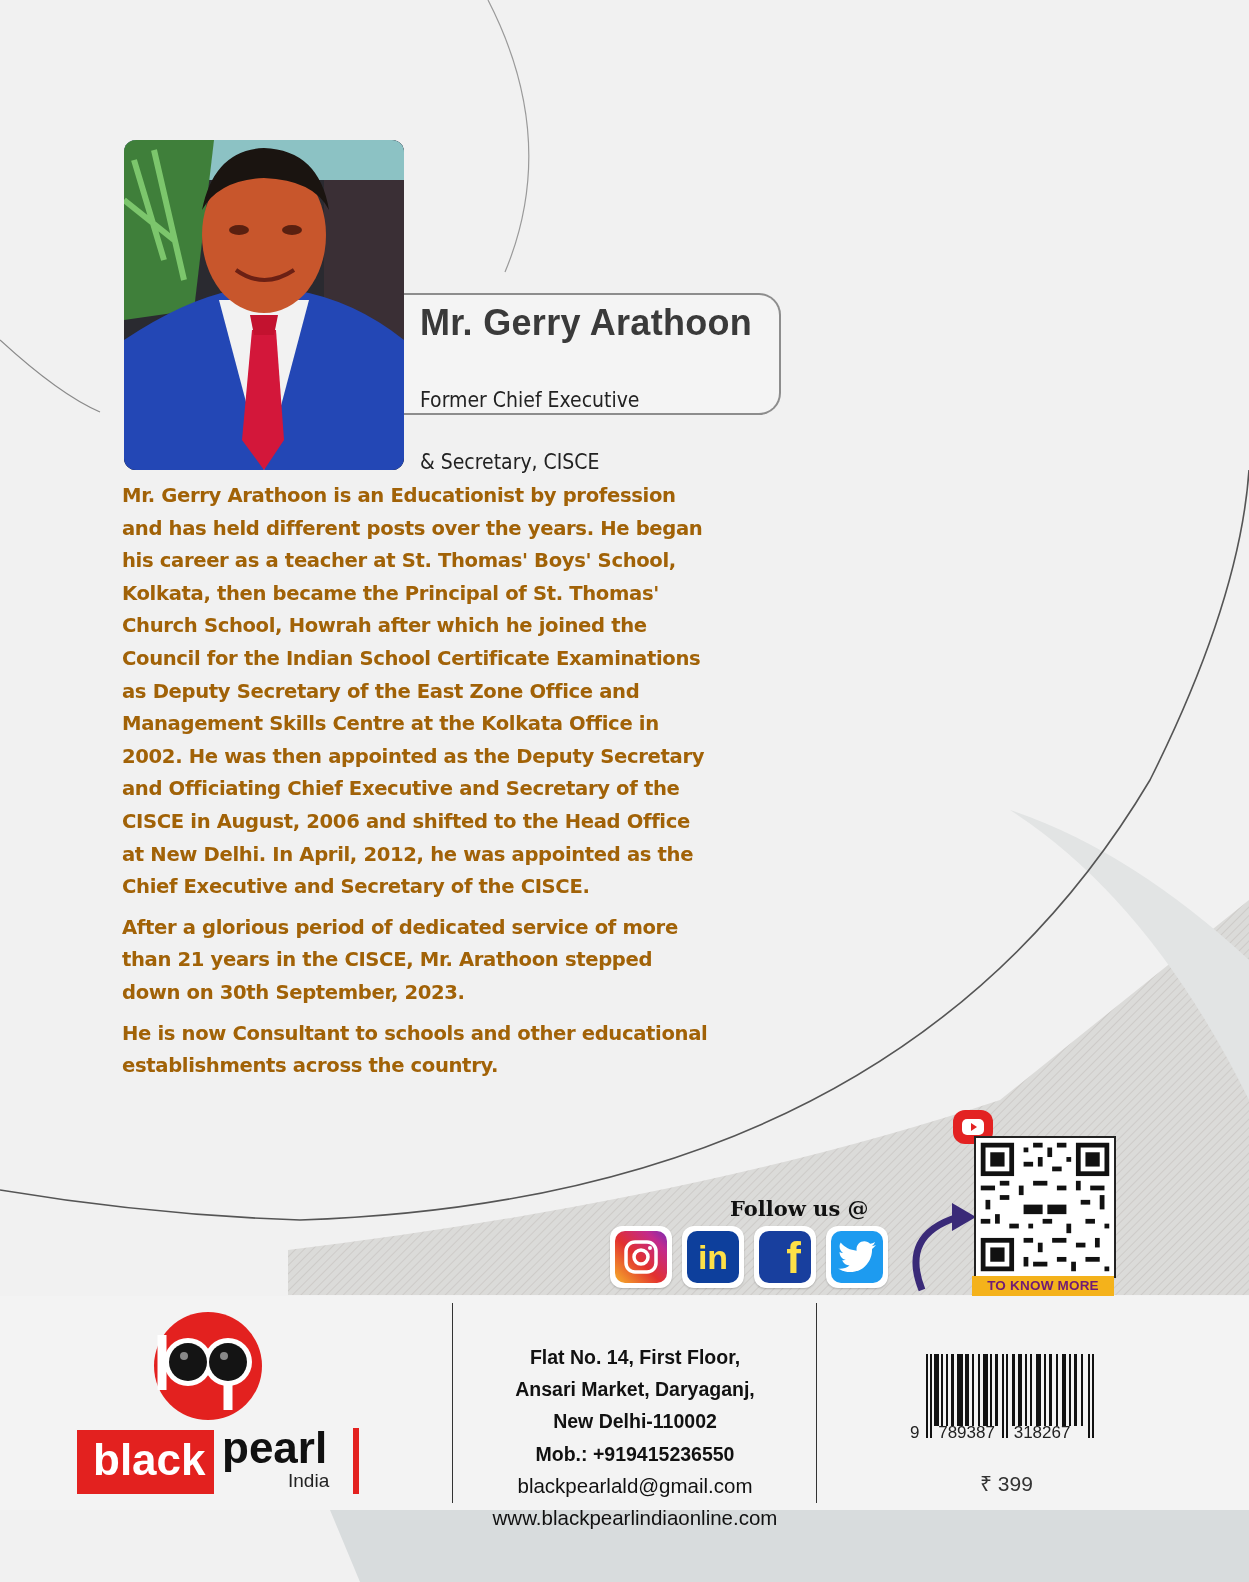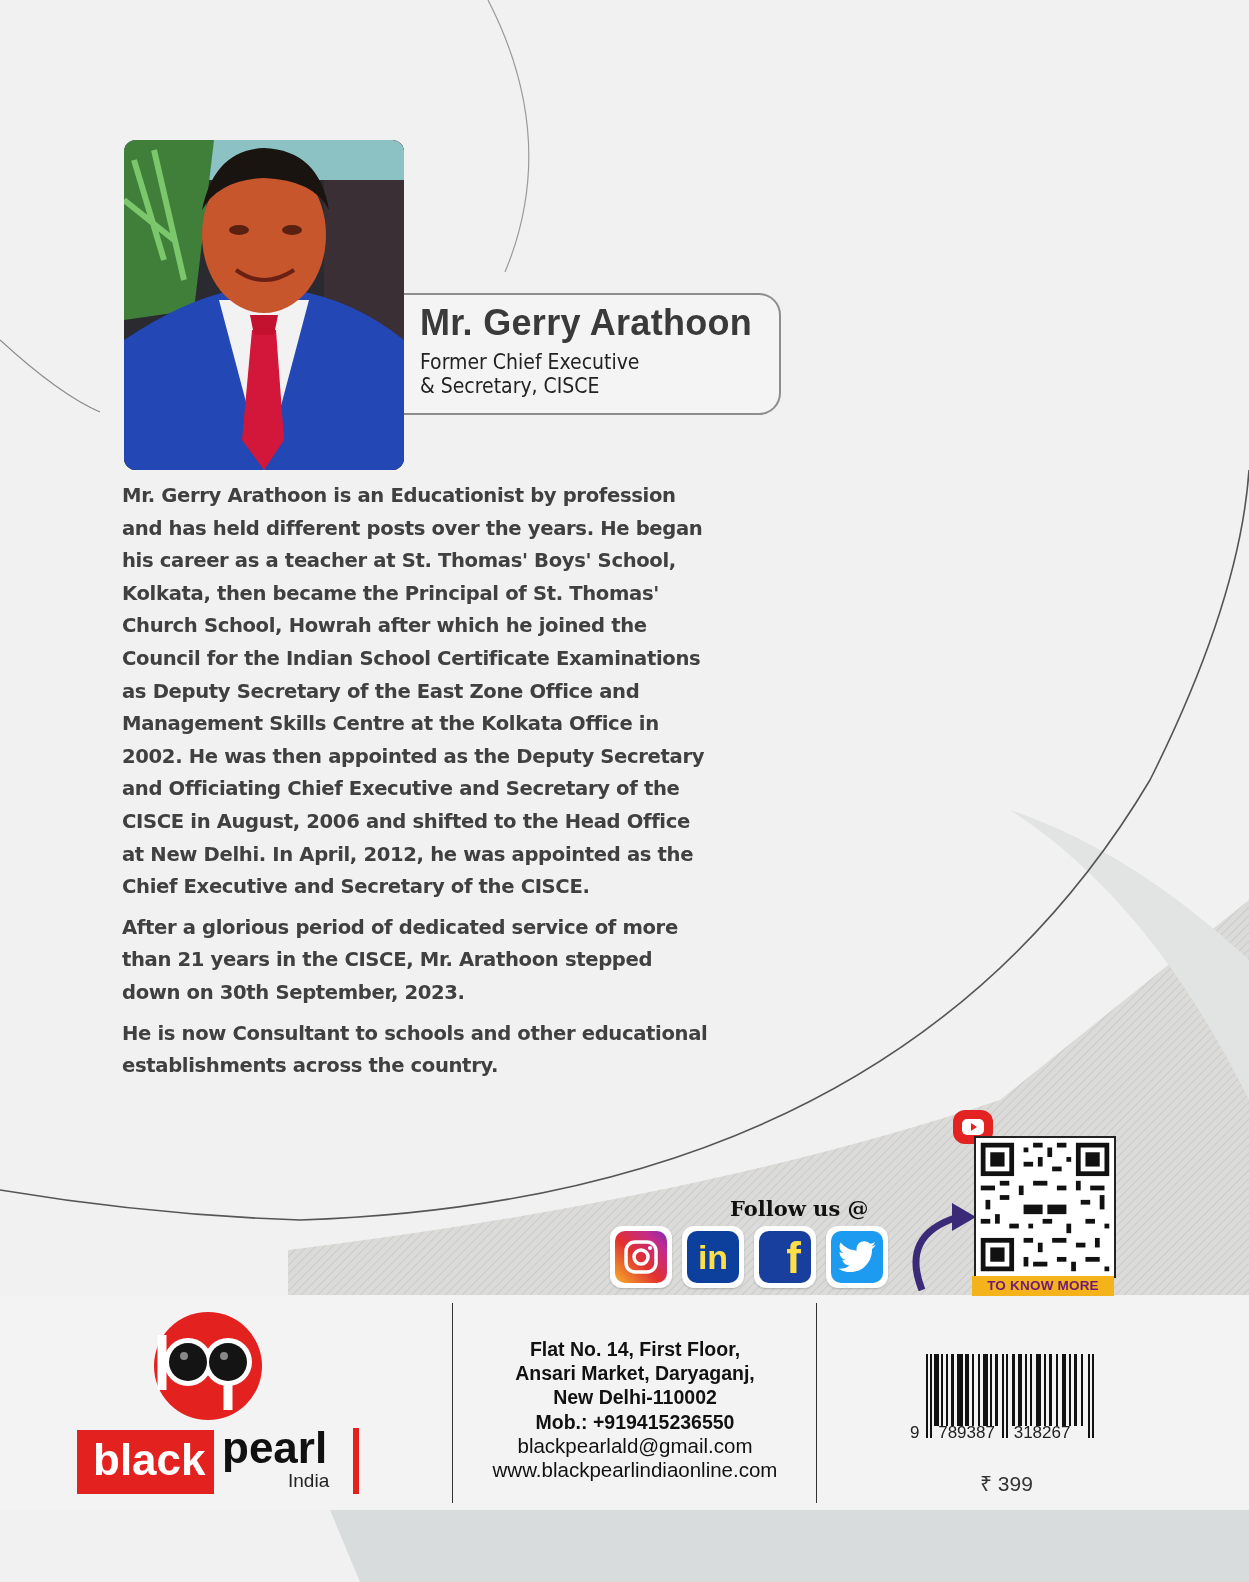--- a/index.html
+++ b/index.html
@@ -21,25 +21,25 @@
     background:#f4f4f4;
   }
   .name {
     left:420px; top:302px; font-family:"Liberation Sans", sans-serif; font-weight:bold;
     font-size:36px; color:#3a3a3a; letter-spacing:0.3px;
   }
   .role {
     left:420px; top:350px; font-size:21px; line-height:24px; color:#222;
     font-family:"DejaVu Sans Condensed", "DejaVu Sans", sans-serif;
   }
-  .role span { display:block; }
+  .role span { display:block;margin-top:38px; }
   
   .bio {
     left:122px; top:480px; width:590px; font-size:19.6px; line-height:32.6px;
-    font-weight:bold; color:#404040; letter-spacing:-0.35px;
+    font-weight:bold; color:#a16207; letter-spacing:-0.35px;
     font-family:"DejaVu Sans", sans-serif;
   }
   .bio p { margin:0 0 8px 0; }
   .bio b { font-weight:bold; }
   
   .follow {
     left:730px; top:1196px; font-family:"DejaVu Serif", serif; font-weight:900;
     font-size:21px; color:#111;
   }
   .social {
@@ -72,21 +72,21 @@
   }
   
   .footer-band {
     left:0; top:1296px; width:1249px; height:214px; background:#f3f3f3;
   }
   .vline { width:1px; background:#333; }
   .address {
     left:455px; top:1337px; width:360px; text-align:center; font-family:"Liberation Sans", sans-serif;
     font-size:19.5px; line-height:24.2px; color:#111;
   }
-  .address span { display:block; }
+  .address span { display:block;margin-top:8px; }
   .address .pl { font-weight:bold; }
   .address .big { font-size:20.5px; font-weight:normal; }
   .isbn {
     left:910px; top:1423px; width:200px; font-family:"Liberation Sans", sans-serif; font-size:17px; color:#222;
   }
   .price { left:980px; top:1469px; font-size:21px; color:#333; font-family:"Liberation Sans", sans-serif; }
   .logo-word {
     left:77px; top:1430px; height:64px; background:#e3211f; color:#fff;
     font-family:"Liberation Sans", sans-serif; font-weight:bold; font-size:44px; line-height:60px;
     padding:0 16px; box-sizing:border-box; width:137px;

